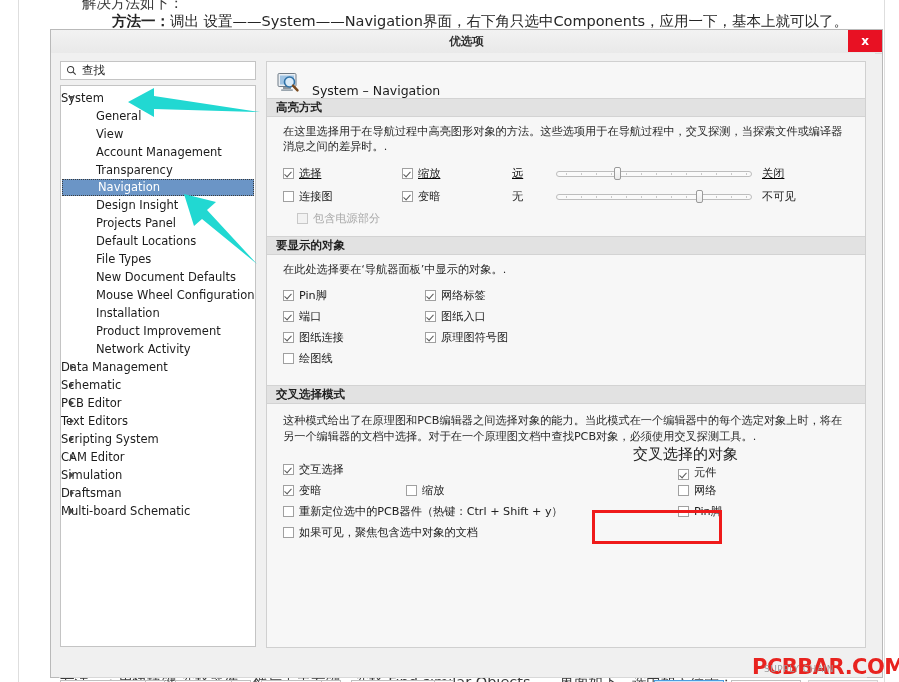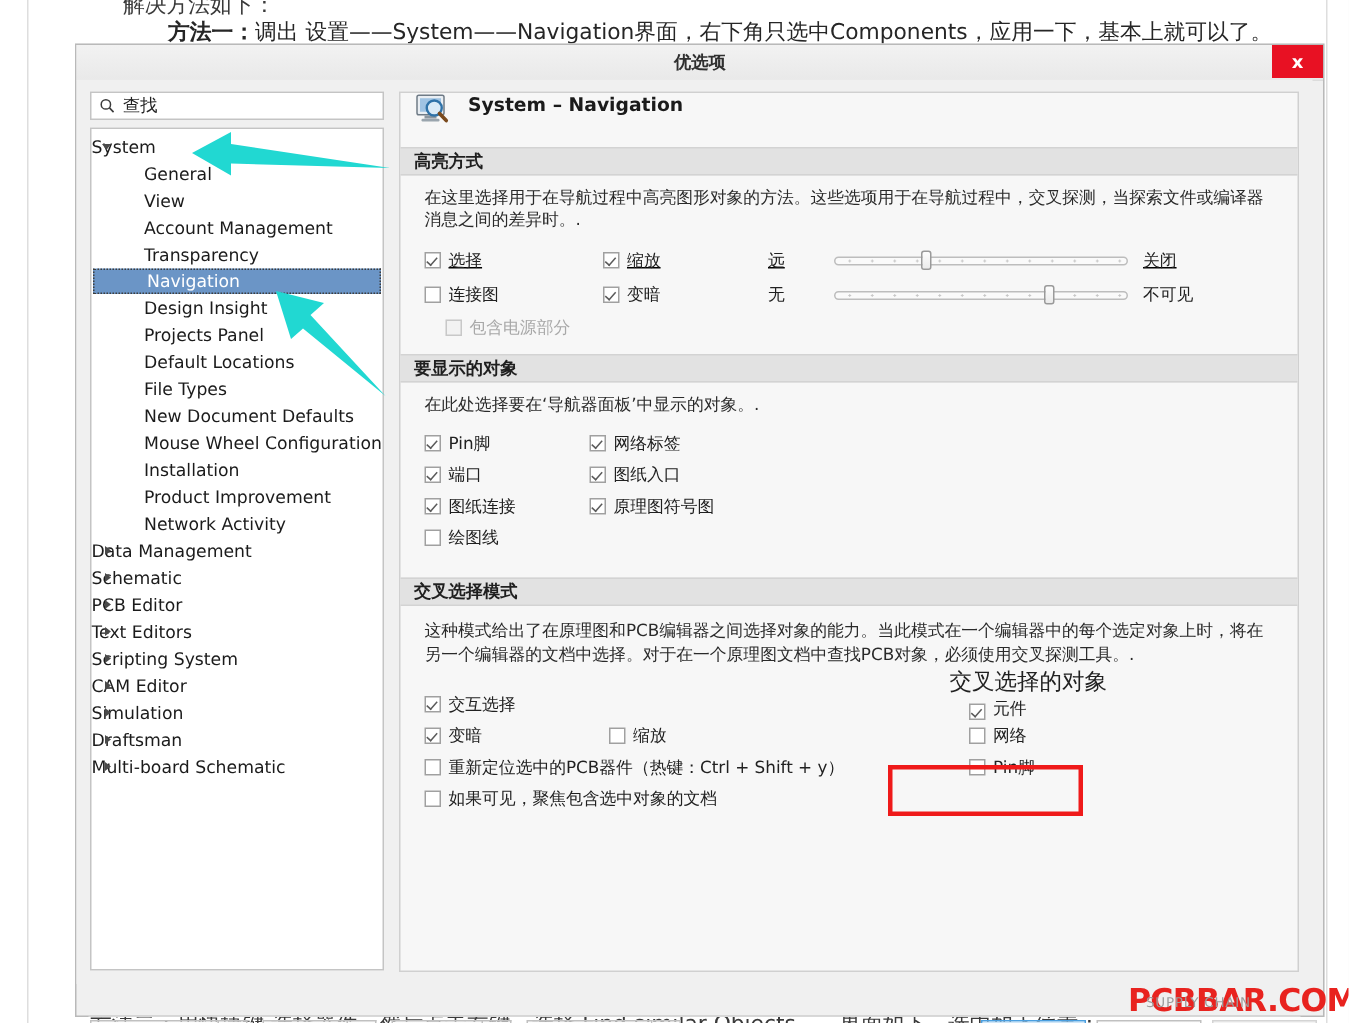--- a/index.html
+++ b/index.html
@@ -123,23 +123,22 @@
 
   
   #right-pane {
     position:absolute; left:215px; top:8px;
     width:600px; height:587px;
     background:#f7f7f7; border:1px solid #d0d0d0;
     box-sizing:border-box;
   }
   #page-header {
     position:relative; height:36px;
-    padding-left:10px; display:flex; align-items:flex-start;
+    padding-left:10px; display:flex; align-items:flex-end;
     gap:11px;
-    font-weight:bold;
   }
   #page-header-title { font-size:12.5px; color:#1b1b1b; }
 
   .section { position:relative; }
   .section-header {
     background:#e2e2e2;
     border-top:1px solid #d3d3d3;
     border-bottom:1px solid #d3d3d3;
     height:17px; line-height:17px;
     padding-left:9px;
@@ -192,21 +191,21 @@
   .slider-thumb {
     position:absolute; top:0px;
     width:7px; height:13px;
     background:linear-gradient(#fdfdfd,#ebebeb);
     border:1px solid #9a9a9a;
     border-radius:2px;
     box-sizing:border-box;
     cursor:pointer;
   }
 
-  .grid2 { display:flex; }
+  .grid2 { display:flex;gap:32px; }
   .col { display:flex; flex-direction:column; }
 
   
   #red-highlight {
     position:absolute;
     border:3px solid #ef1a1a;
     pointer-events:none;
   }
 
   

